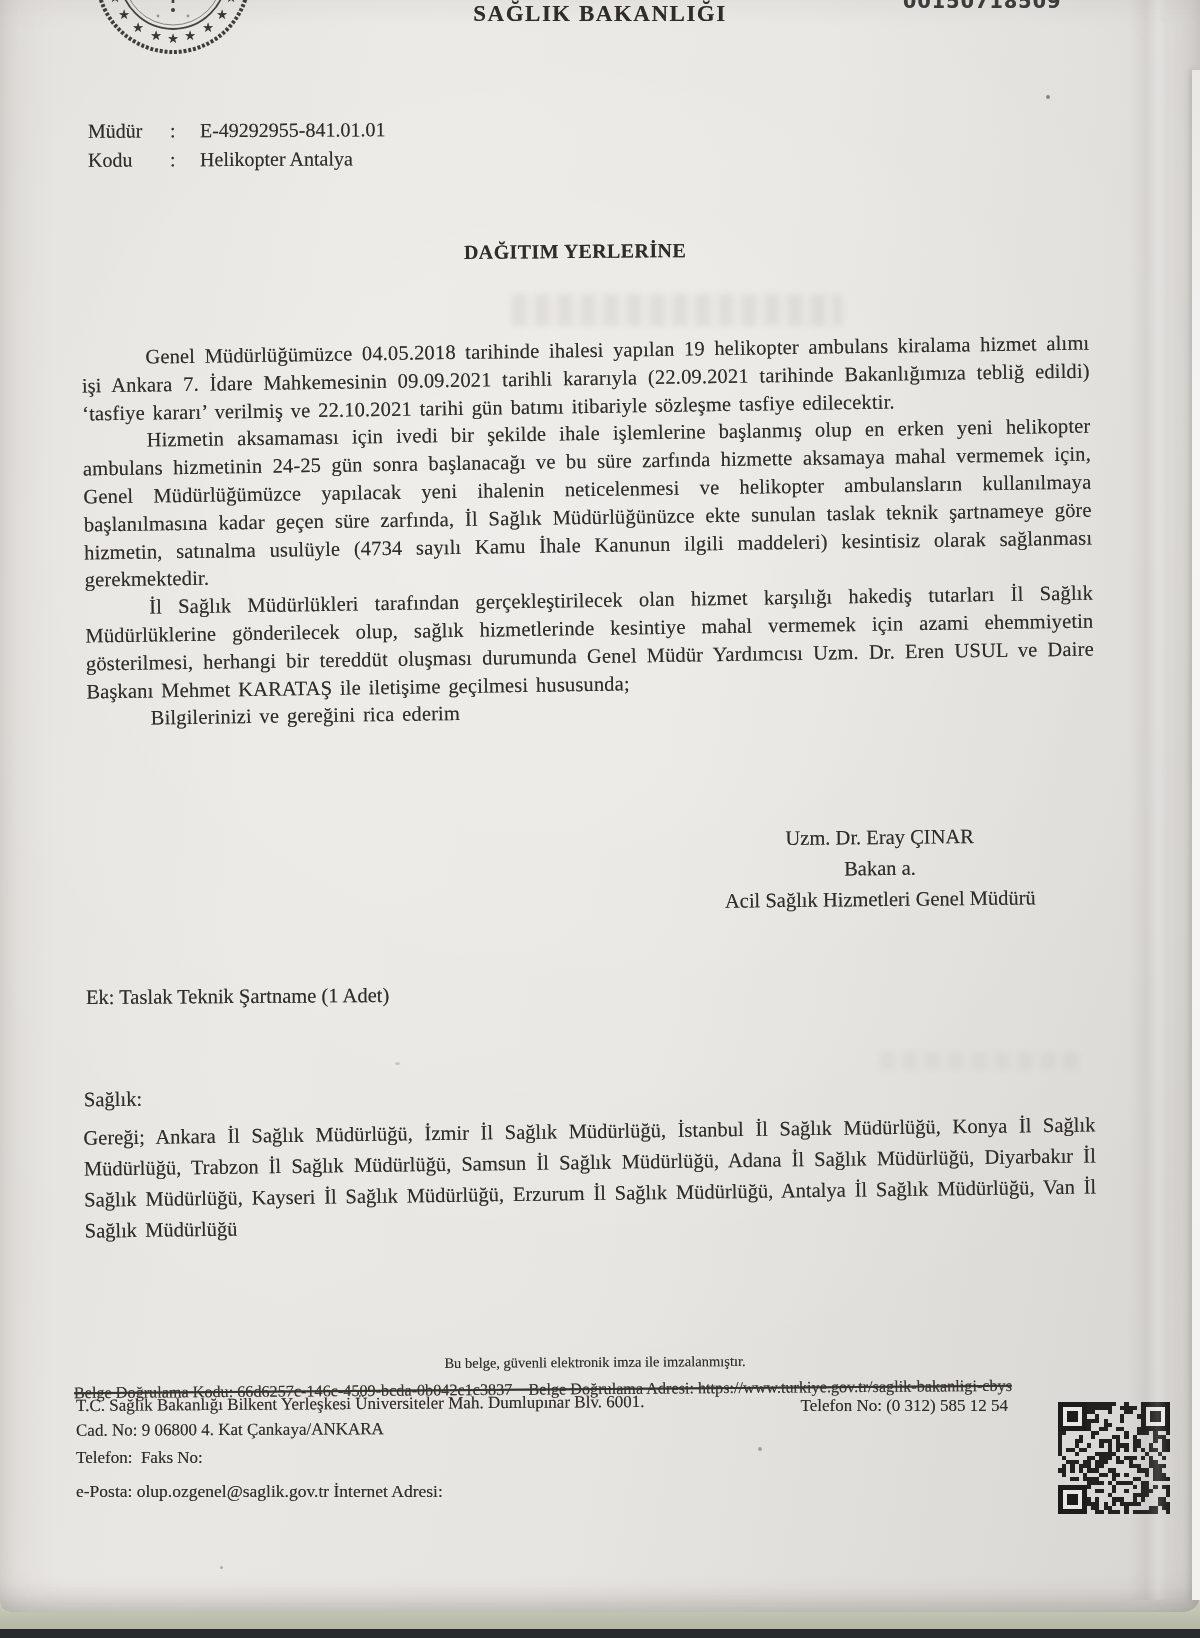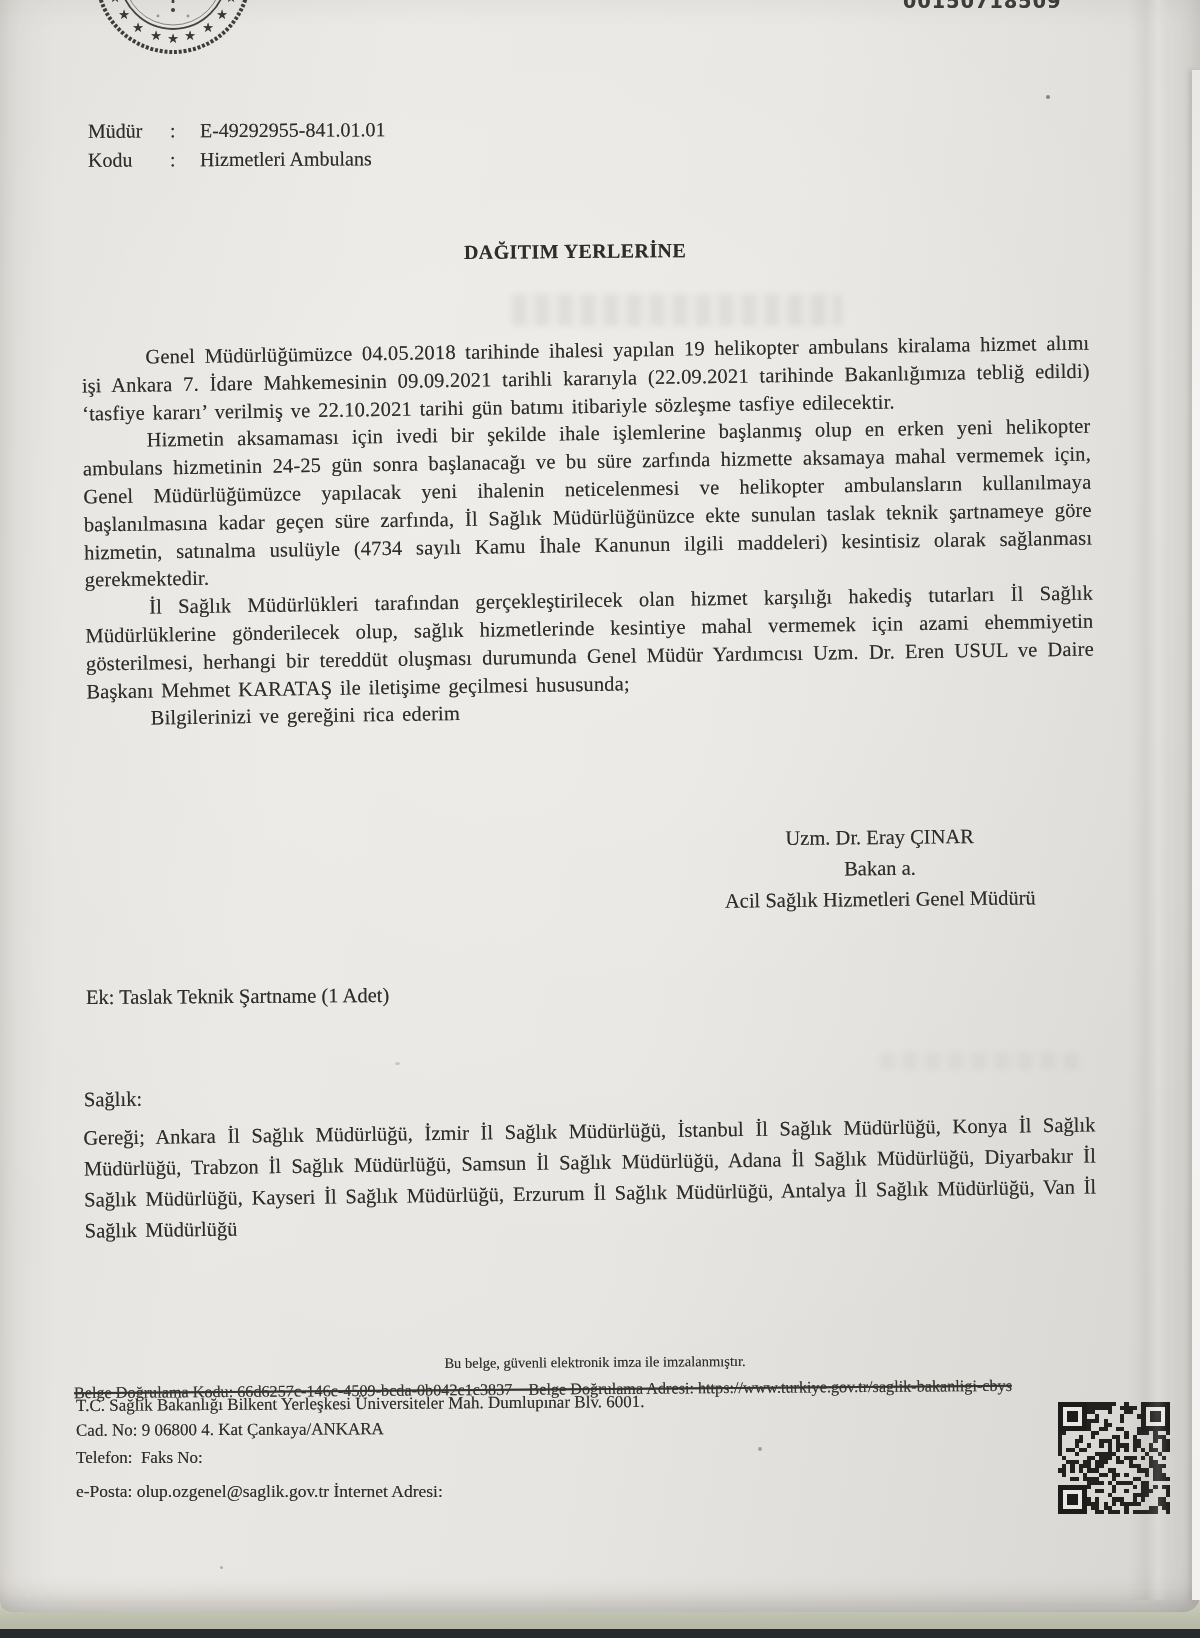--- a/index.html
+++ b/index.html
@@ -121,28 +121,29 @@
           <text x="114" y="32">★</text>
         <text x="96" y="40">★</text>
           <text x="79" y="43">★</text>
           <text x="62" y="40">★</text>
         <text x="44" y="32">★</text>
           <text x="30" y="19">★</text>
           <text x="21" y="2">★</text>
       </g>
     </svg>
 
+    <div class="ministry">SAĞLIK BAKANLIĞI</div>
     <div class="doc-number">00150718509</div>
 
     <div class="meta">
       <div class="meta-row">
         <span class="meta-label">Müdür</span><span class="meta-colon">:</span><span class="meta-value">E-49292955-841.01.01</span>
       </div>
       <div class="meta-row">
-        <span class="meta-label">Kodu</span><span class="meta-colon">:</span><span class="meta-value">Hizmetleri Ambulans</span>
+        <span class="meta-label">Kodu</span><span class="meta-colon">:</span><span class="meta-value">Helikopter Antalya</span>
       </div>
     </div>
 
     <div class="heading">DAĞITIM YERLERİNE</div>
 
     <div class="smudge smudge-1"></div>
     <div class="smudge smudge-2"></div>
 
     <div class="body">
       <p>Genel Müdürlüğümüzce 04.05.2018 tarihinde ihalesi yapılan 19 helikopter ambulans kiralama hizmet alımı işi Ankara 7. İdare Mahkemesinin 09.09.2021 tarihli kararıyla (22.09.2021 tarihinde Bakanlığımıza tebliğ edildi) ‘tasfiye kararı’ verilmiş ve 22.10.2021 tarihi gün batımı itibariyle sözleşme tasfiye edilecektir.</p>
@@ -163,20 +164,21 @@
     <div class="dist-text">Gereği; Ankara İl Sağlık Müdürlüğü, İzmir İl Sağlık Müdürlüğü, İstanbul İl Sağlık Müdürlüğü, Konya İl Sağlık Müdürlüğü, Trabzon İl Sağlık Müdürlüğü, Samsun İl Sağlık Müdürlüğü, Adana İl Sağlık Müdürlüğü, Diyarbakır İl Sağlık Müdürlüğü, Kayseri İl Sağlık Müdürlüğü, Erzurum İl Sağlık Müdürlüğü, Antalya İl Sağlık Müdürlüğü, Van İl Sağlık Müdürlüğü</div>
 
     <div class="esign">Bu belge, güvenli elektronik imza ile imzalanmıştır.</div>
     <div class="verify">Belge Doğrulama Kodu: 66d6257c-146c-4509-bcda-0b042c1c3837&nbsp;&nbsp;&nbsp;&nbsp;Belge Doğrulama Adresi: https://www.turkiye.gov.tr/saglik-bakanligi-cbys</div>
     <div class="addr1">T.C. Sağlık Bakanlığı Bilkent Yerleşkesi Üniversiteler Mah. Dumlupınar Blv. 6001.</div>
     <div class="addr2">Cad. No: 9 06800 4. Kat Çankaya/ANKARA</div>
     <div class="phone-fax">Telefon:&nbsp; Faks No:</div>
     <div class="email-line">e-Posta: olup.ozgenel@saglik.gov.tr İnternet Adresi:</div>
 
     <div class="contact">
+      <div class="c3">Telefon No: (0 312) 585 12 54</div>
     </div>
 
     <div class="qr">
       <div class="qr-grid">
           <i style="opacity: 0;"></i>
           <i style="opacity: 1;"></i>
           <i style="opacity: 0;"></i>
           <i style="opacity: 1;"></i>
           <i style="opacity: 0;"></i>
           <i style="opacity: 0;"></i>

